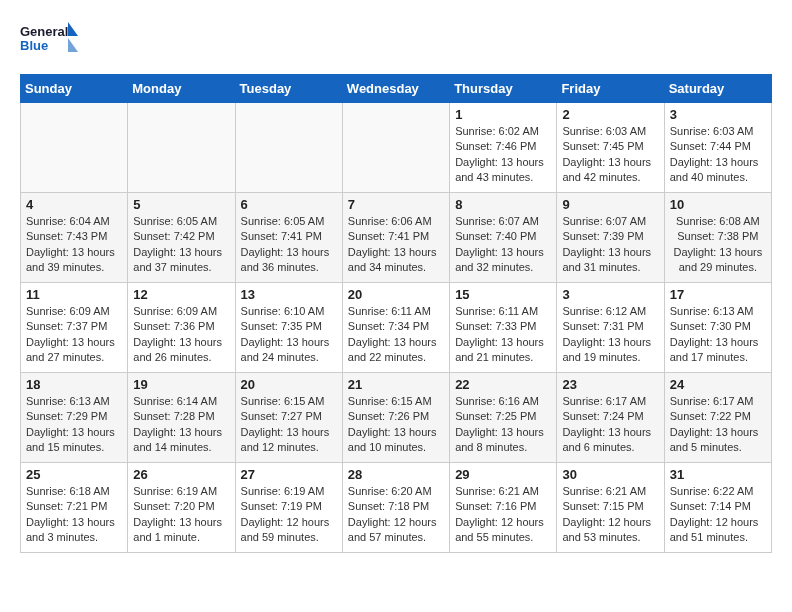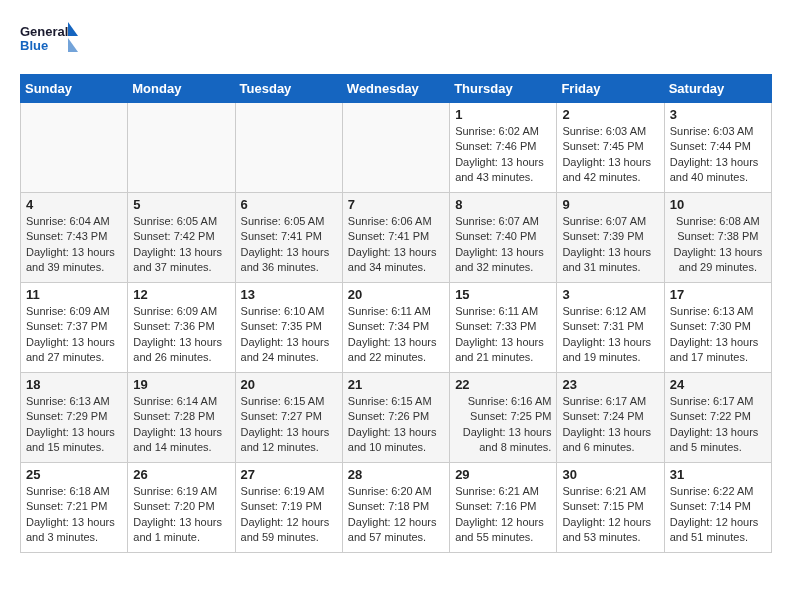--- a/index.html
+++ b/index.html
@@ -260,21 +260,21 @@
         </td>
         <td>
           <div class="day-num">21</div>
           <div class="day-info" style="white-space: pre-line;">Sunrise: 6:15 AM
 Sunset: 7:26 PM
 Daylight: 13 hours
 and 10 minutes.</div>
         </td>
         <td>
           <div class="day-num">22</div>
-          <div class="day-info" style="white-space: pre-line; text-align: right;">Sunrise: 6:16 AM
+          <div class="day-info" style="white-space: pre-line;">Sunrise: 6:16 AM
 Sunset: 7:25 PM
 Daylight: 13 hours
 and 8 minutes.</div>
         </td>
         <td>
           <div class="day-num">23</div>
           <div class="day-info" style="white-space: pre-line;">Sunrise: 6:17 AM
 Sunset: 7:24 PM
 Daylight: 13 hours
 and 6 minutes.</div>

